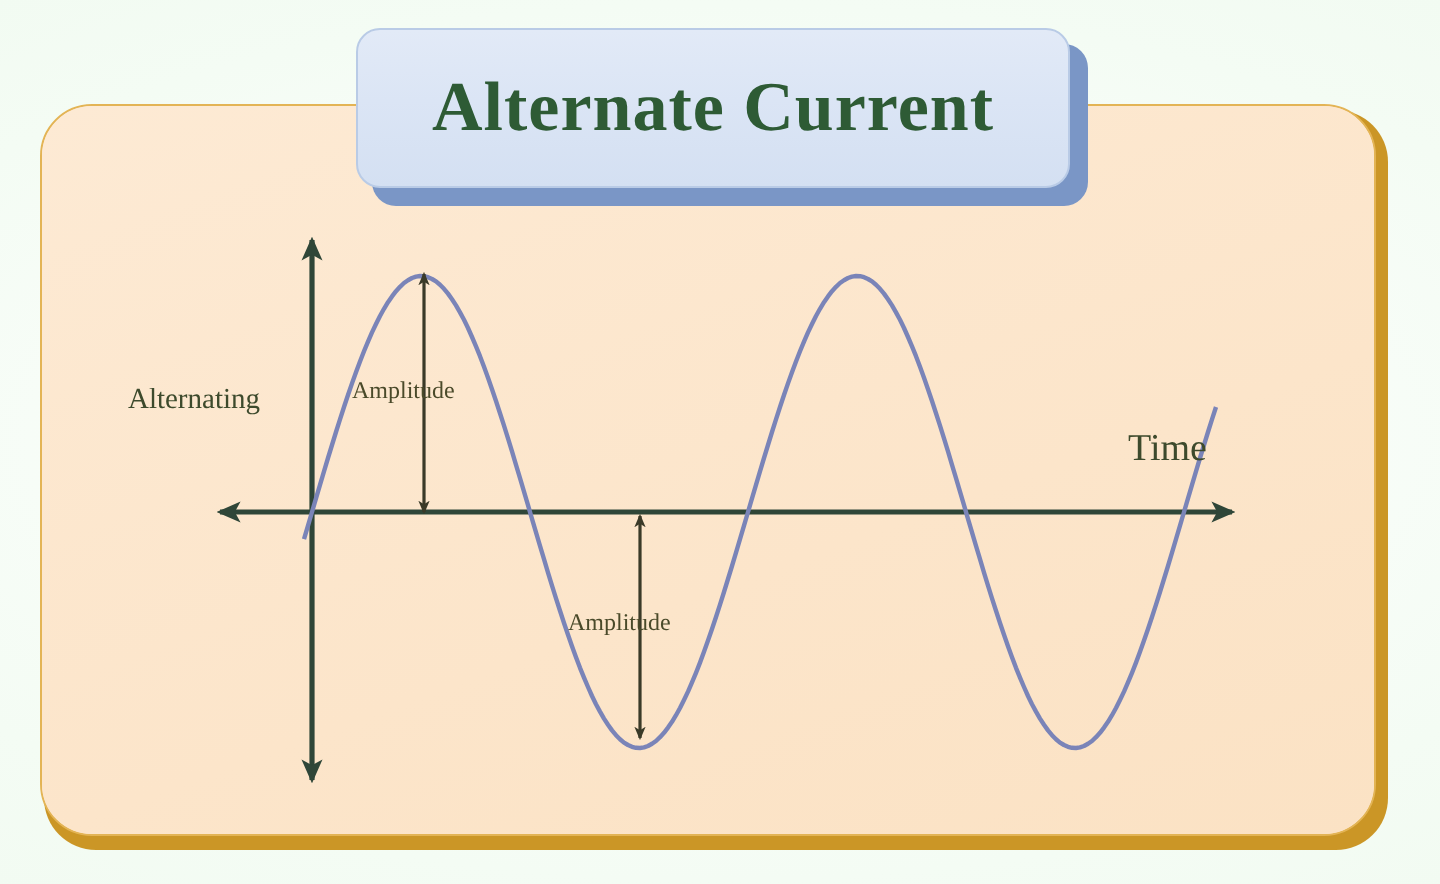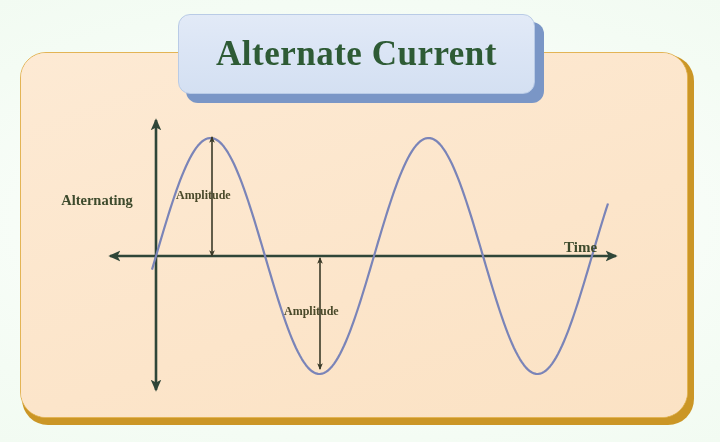--- a/index.html
+++ b/index.html
@@ -93,36 +93,36 @@
     top: 0;
     width: 720px;
     height: 442px;
   }
 
   
   .lbl {
     position: absolute;
     color: #47492b;
     font-family: "Liberation Serif", serif;
-    font-weight: bold;
+    font-weight: normal;
     white-space: nowrap;
   }
   #label-voltage {
     left: 44px;
     top: 190px;
     width: 106px;
     text-align: center;
     font-size: 14.5px;
     line-height: 20px;
     color: #3d4a2c;
   }
   #label-time {
     left: 564px;
-    top: 239px;
-    font-size: 15px;
+    top: 214px;
+    font-size: 19px;
     color: #3d4a2c;
   }
   #label-amplitude-top {
     left: 176px;
     top: 188px;
     font-size: 12px;
     color: #4a4a2a;
   }
   #label-amplitude-bottom {
     left: 284px;

